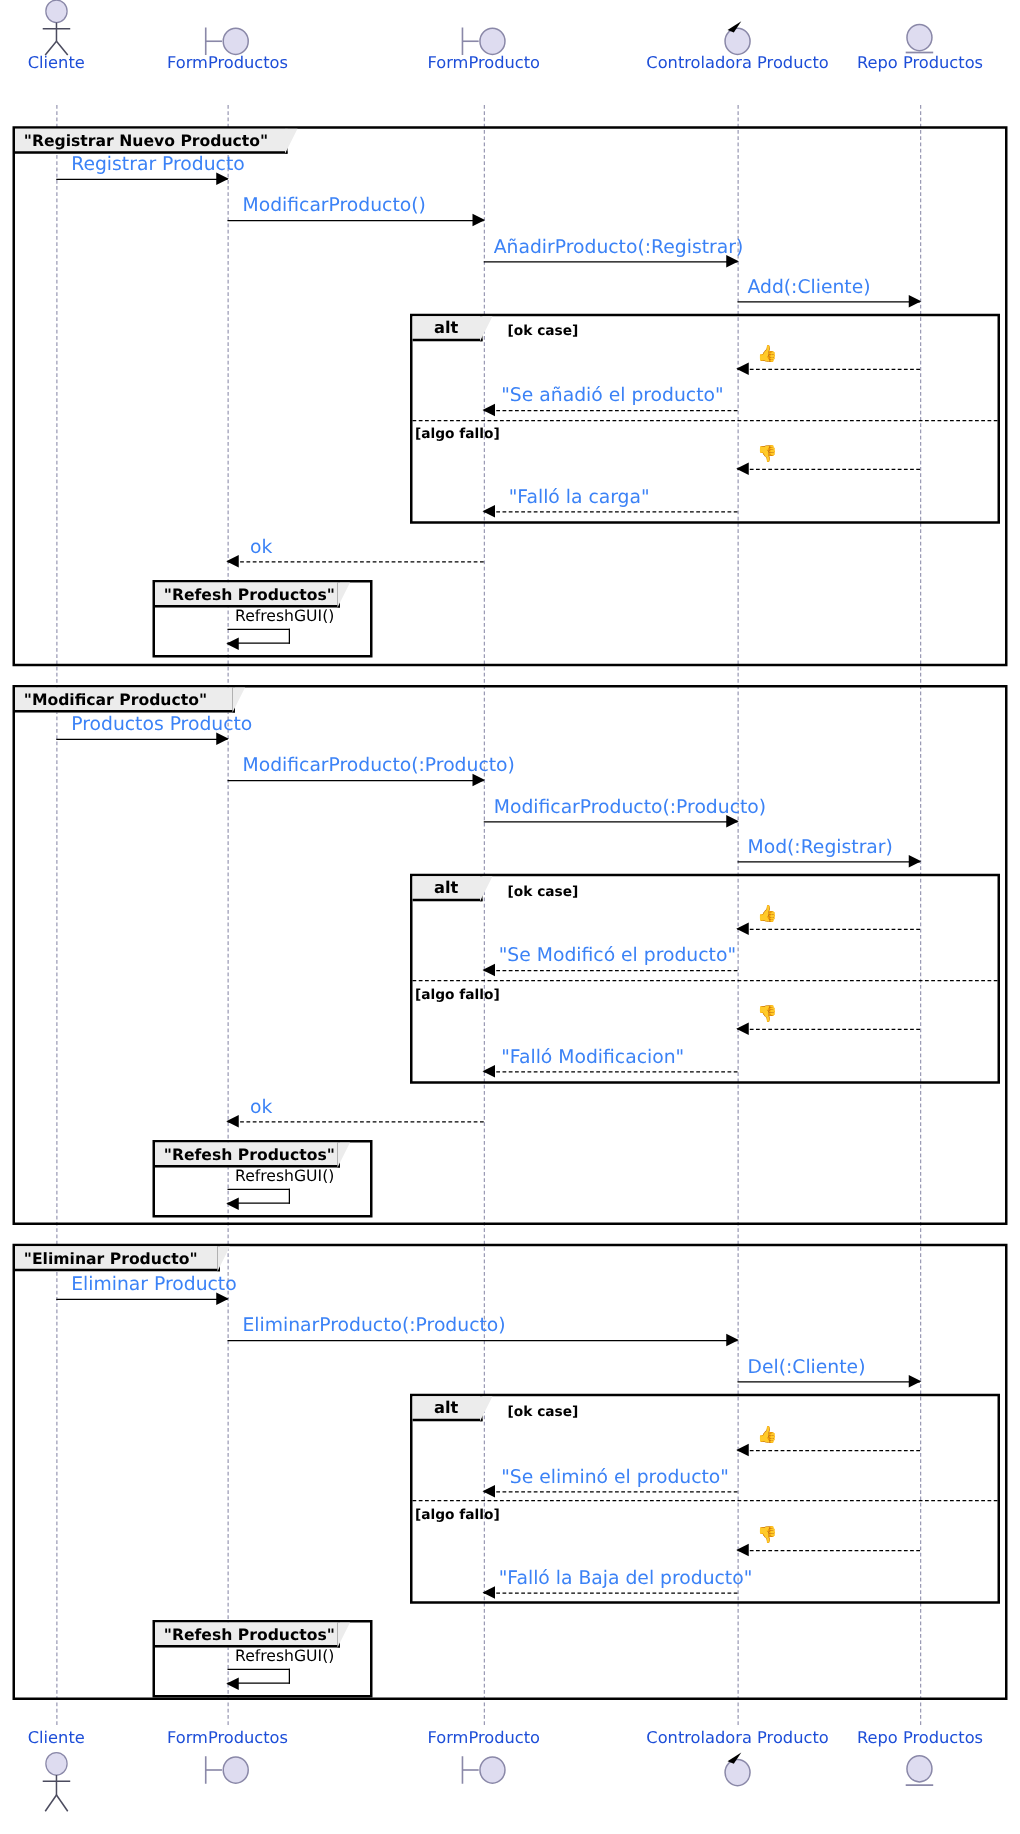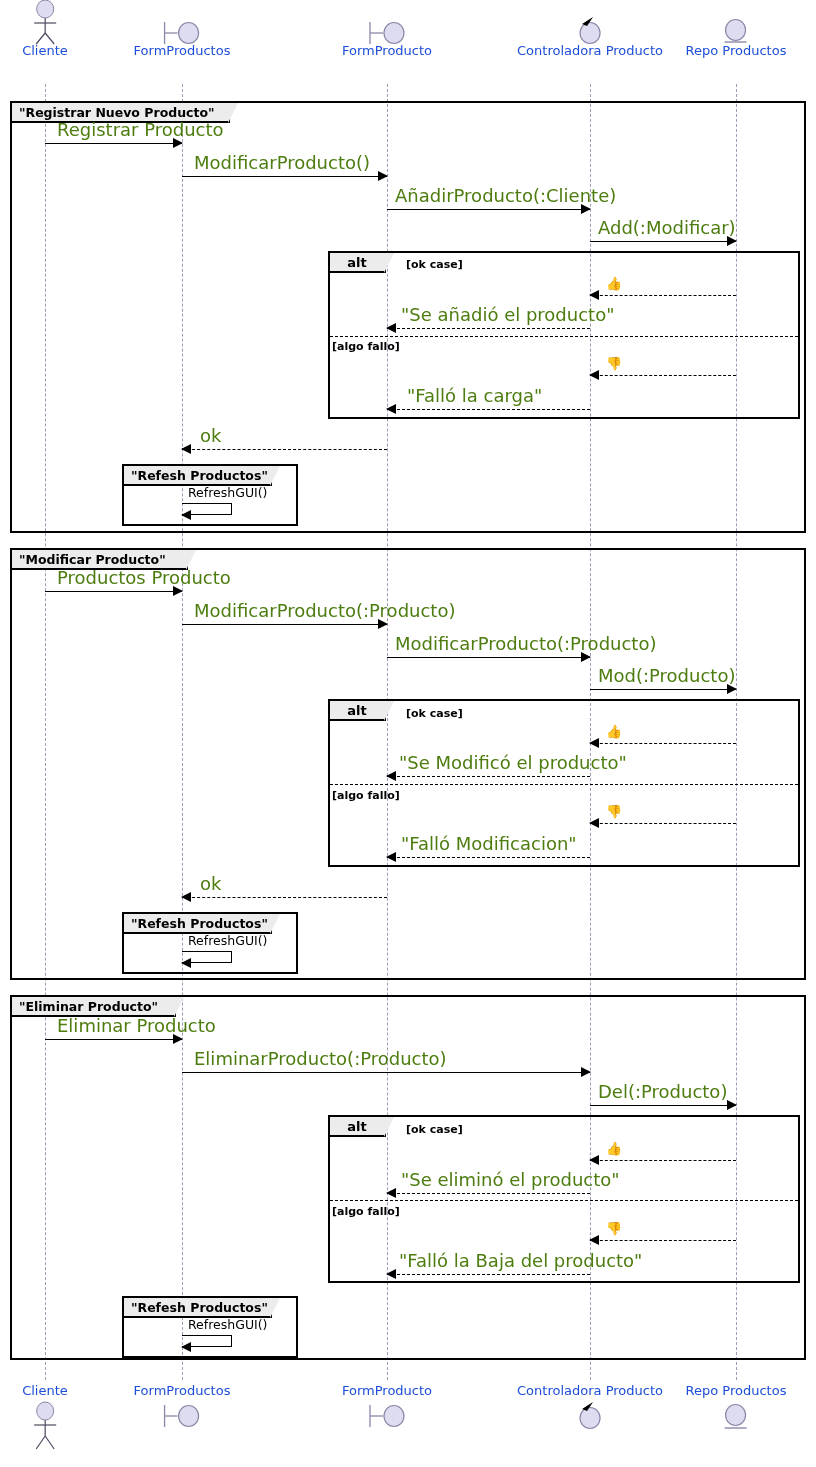--- a/index.html
+++ b/index.html
@@ -25,21 +25,21 @@
   
   .alt-label{font-size:13px;font-weight:bold;justify-content:center;padding:0;width:56px;}
 
   .guard{position:absolute;font-size:11px;font-weight:bold;color:#000;white-space:nowrap;}
   .divider{position:absolute;height:0;border-top:1.5px dashed #000;}
 
   
   .msg{position:absolute;height:0;}
   .msg .line{position:absolute;left:0;top:0;width:100%;height:0;border-top:1.4px solid #000;}
   .msg.dashed .line{border-top:1.4px dashed #000;}
-  .msg .lbl{position:absolute;bottom:3px;font-size:18px;color:#4d7c0f;white-space:nowrap;}
+  .msg .lbl{position:absolute;bottom:3px;font-size:15px;color:#3b82f6;white-space:nowrap;}
   .arrowhead{position:absolute;top:-5px;width:0;height:0;}
   .arrowhead.right{right:-1px;border-top:5px solid transparent;border-bottom:5px solid transparent;border-left:10px solid #000;}
   .arrowhead.left{left:-1px;border-top:5px solid transparent;border-bottom:5px solid transparent;border-right:10px solid #000;}
 
   .thumb{position:absolute;font-size:13px;line-height:13px;color:#000;}
 
   
   .selfmsg{position:absolute;}
   .selfmsg .box{position:absolute;left:0;top:0;width:100%;height:100%;
     border:1.4px solid #000;border-left:none;box-sizing:border-box;}
@@ -128,27 +128,27 @@
     <div class="arrowhead right"></div>
   </div>
 
   <div class="msg" style="left:182px;top:176px;width:205px;">
     <div class="lbl" style="left:12px;">ModificarProducto()</div>
     <div class="line"></div>
     <div class="arrowhead right"></div>
   </div>
 
   <div class="msg" style="left:387px;top:209px;width:203px;">
-    <div class="lbl" style="left:8px;">AñadirProducto(:Cliente)</div>
+    <div class="lbl" style="left:8px;">AñadirProducto(:Registrar)</div>
     <div class="line"></div>
     <div class="arrowhead right"></div>
   </div>
 
   <div class="msg" style="left:590px;top:241px;width:146px;">
-    <div class="lbl" style="left:8px;">Add(:Modificar)</div>
+    <div class="lbl" style="left:8px;">Add(:Cliente)</div>
     <div class="line"></div>
     <div class="arrowhead right"></div>
   </div>
 
   <div class="frame" style="left:328px;top:251px;width:472px;height:168px;">
     <div class="frame-label alt-label">
       <span>alt</span>
       <span class="notch"></span>
     </div>
   </div>
@@ -217,21 +217,21 @@
     <div class="arrowhead right"></div>
   </div>
 
   <div class="msg" style="left:387px;top:657px;width:203px;">
     <div class="lbl" style="left:8px;">ModificarProducto(:Producto)</div>
     <div class="line"></div>
     <div class="arrowhead right"></div>
   </div>
 
   <div class="msg" style="left:590px;top:689px;width:146px;">
-    <div class="lbl" style="left:8px;">Mod(:Producto)</div>
+    <div class="lbl" style="left:8px;">Mod(:Registrar)</div>
     <div class="line"></div>
     <div class="arrowhead right"></div>
   </div>
 
   <div class="frame" style="left:328px;top:699px;width:472px;height:168px;">
     <div class="frame-label alt-label">
       <span>alt</span>
       <span class="notch"></span>
     </div>
   </div>
@@ -292,21 +292,21 @@
     <div class="arrowhead right"></div>
   </div>
 
   <div class="msg" style="left:182px;top:1072px;width:408px;">
     <div class="lbl" style="left:12px;">EliminarProducto(:Producto)</div>
     <div class="line"></div>
     <div class="arrowhead right"></div>
   </div>
 
   <div class="msg" style="left:590px;top:1105px;width:146px;">
-    <div class="lbl" style="left:8px;">Del(:Producto)</div>
+    <div class="lbl" style="left:8px;">Del(:Cliente)</div>
     <div class="line"></div>
     <div class="arrowhead right"></div>
   </div>
 
   <div class="frame" style="left:328px;top:1115px;width:472px;height:168px;">
     <div class="frame-label alt-label">
       <span>alt</span>
       <span class="notch"></span>
     </div>
   </div>

